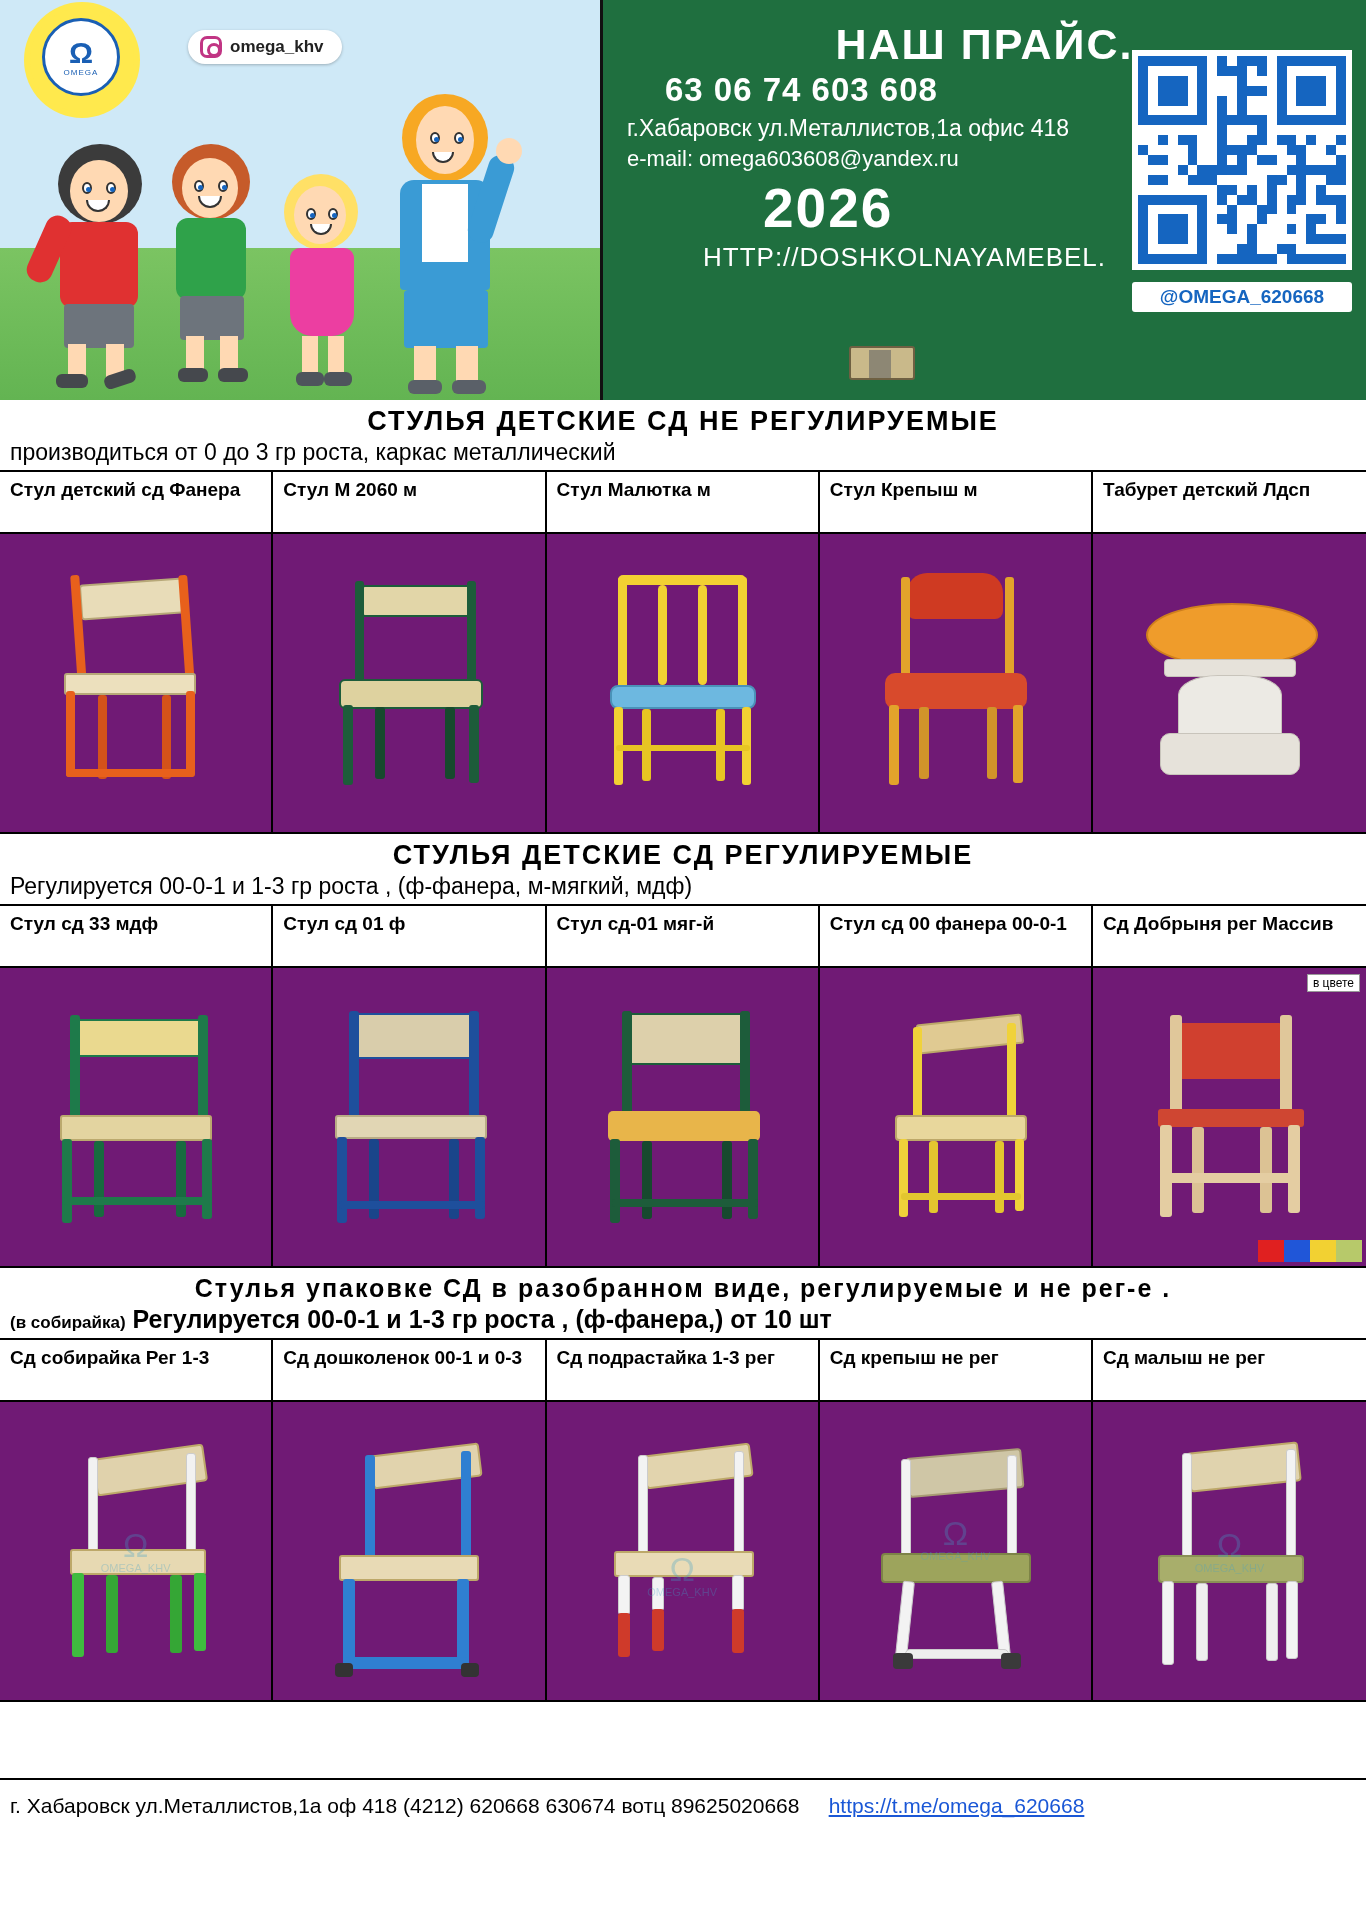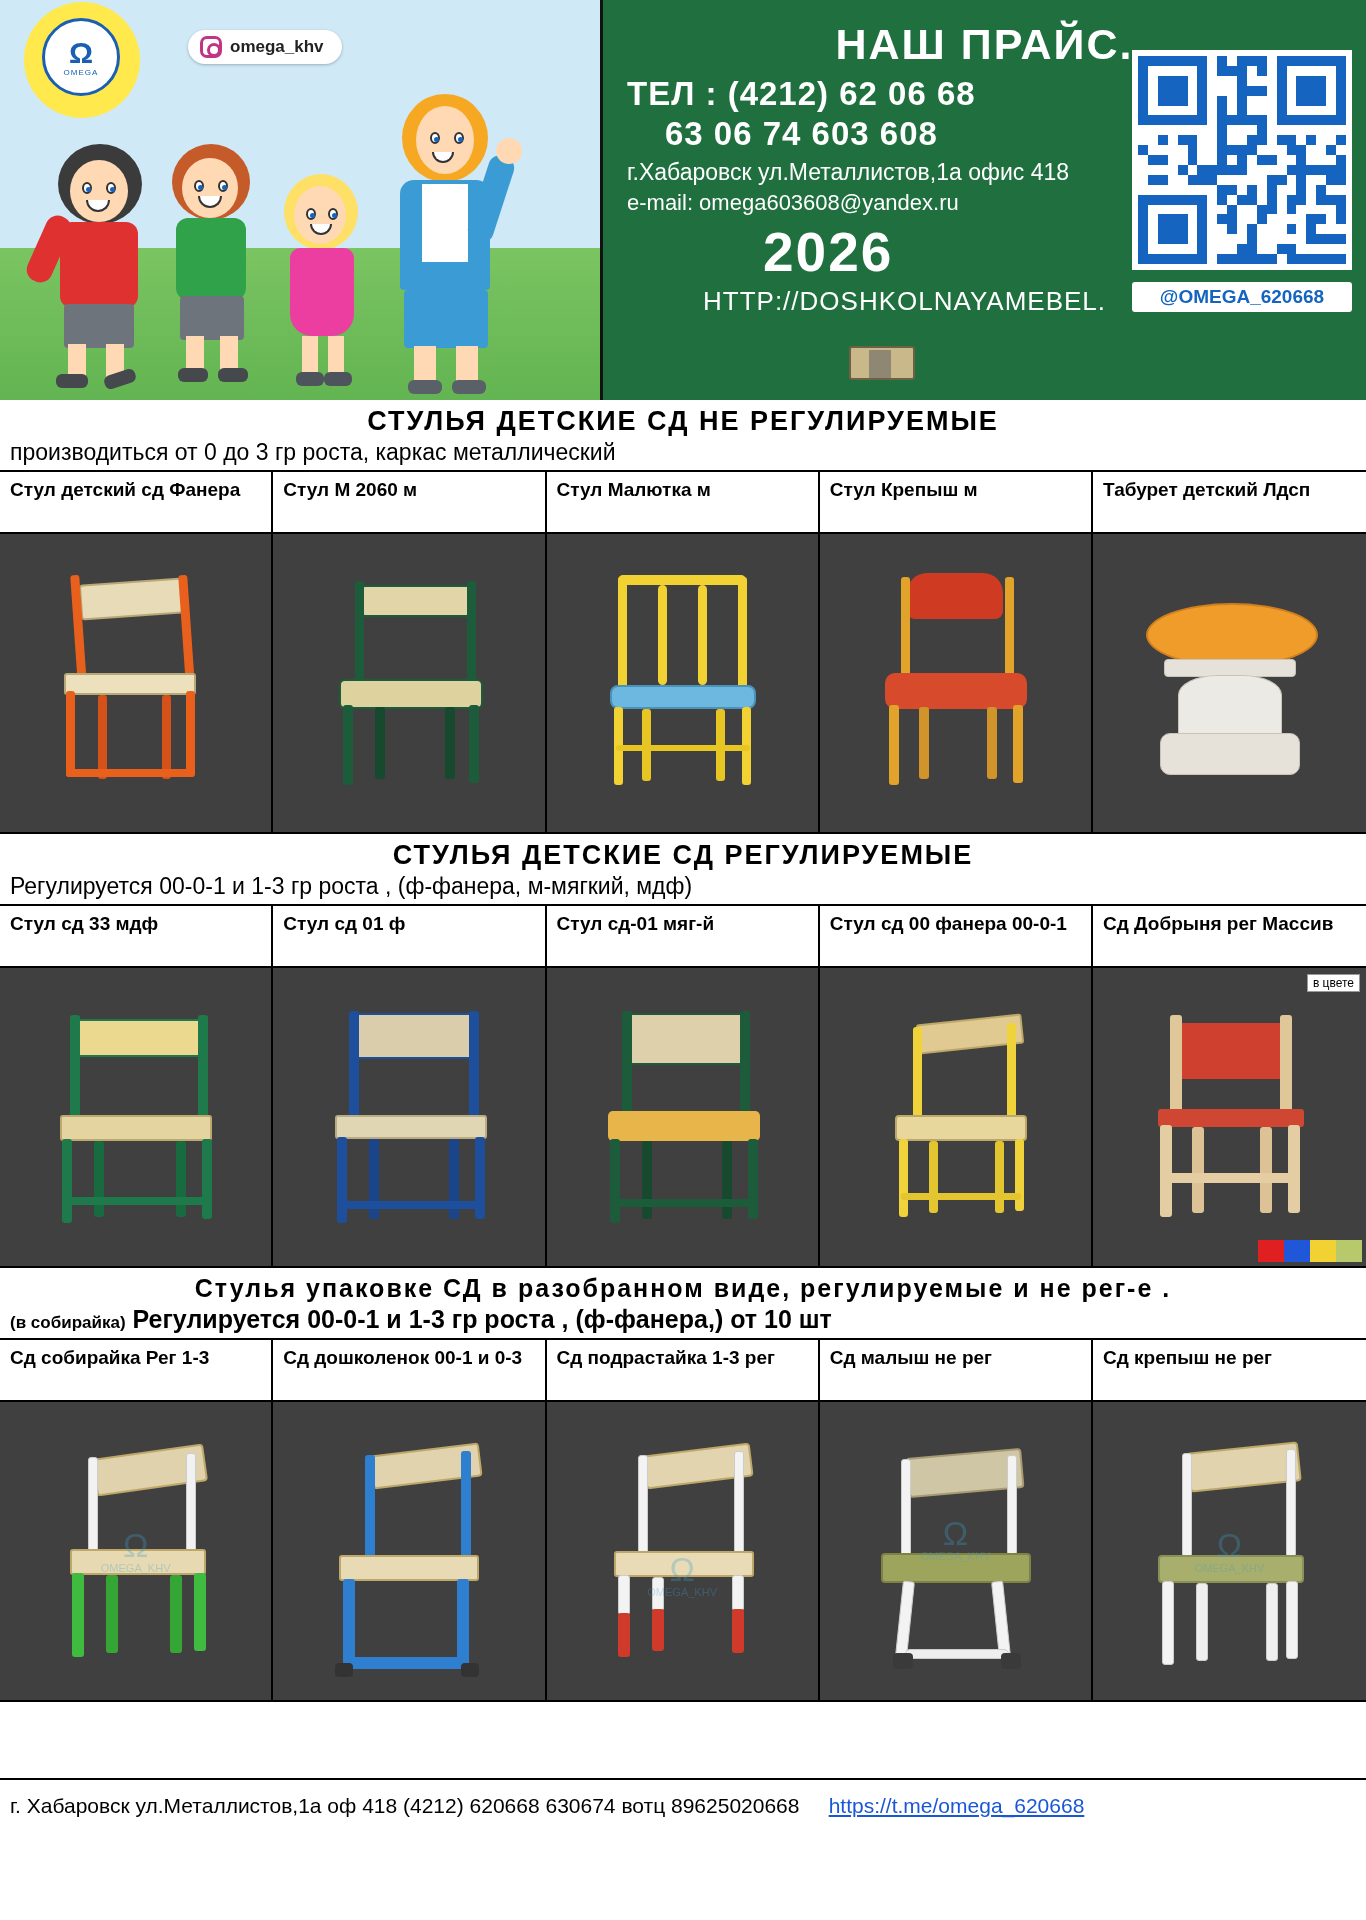--- a/index.html
+++ b/index.html
@@ -139,21 +139,21 @@
   .cell:last-child { border-right: none; }
   .hdr-cell {
     padding: 6px 8px 6px 10px;
     font-size: 19px; font-weight: bold; line-height: 1.25;
     min-height: 62px;
   }
   .img-cell {
     height: 300px;
     display: flex; align-items: center; justify-content: center;
     position: relative;
-    background: #404040;
+    background: #701a75;
   }
 
   .wm {
     position: absolute; left: 50%; top: 50%;
     transform: translate(-50%,-50%);
     opacity: .30; color: #3fa0c9; font-size: 11px;
     text-align: center; pointer-events: none;
   }
   .wm .wm-o { font-size: 34px; line-height: 1; }
 
@@ -262,21 +262,20 @@
         <div style="position:absolute;left:38px;top:200px;width:18px;height:34px;background:#ffd9b3;"></div>
         <div style="position:absolute;left:76px;top:200px;width:18px;height:34px;background:#ffd9b3;"></div>
         <div style="position:absolute;left:26px;top:230px;width:32px;height:14px;background:#45484d;border-radius:6px;"></div>
         <div style="position:absolute;left:74px;top:228px;width:32px;height:14px;background:#45484d;border-radius:6px;transform:rotate(-18deg);"></div>
       </div>
     </div>
   </div>
 
   <div class="banner-right">
     <div class="chalk-title">НАШ ПРАЙС.</div>
-    <div class="chalk-line">ТЕЛ : (4212) 62 06 68</div>
     <div class="chalk-line2">63 06 74   603 608</div>
     <div class="chalk-addr">г.Хабаровск ул.Металлистов,1а офис 418</div>
     <div class="chalk-mail">e-mail: omega603608@yandex.ru</div>
     <div class="chalk-year">2026</div>
     <div class="chalk-url">HTTP://DOSHKOLNAYAMEBEL.</div>
     <div class="eraser"></div>
 
     <div class="qr-box">
       <div class="qr-grid" id="qrgrid">
           <i></i>
@@ -900,22 +899,22 @@
   <div class="t-sub" style="font-size:25px;font-weight:bold;">
     <span style="font-size:17px;">(в собирайка)</span>
     <span>Регулируется   00-0-1    и 1-3 гр роста , (ф-фанера,) от 10 шт</span>
   </div>
 </div>
 
 <div class="grid-row">
   <div class="cell hdr-cell">Сд собирайка Рег 1-3</div>
   <div class="cell hdr-cell">Сд дошколенок 00-1 и  0-3</div>
   <div class="cell hdr-cell">Сд подрастайка 1-3 рег</div>
+  <div class="cell hdr-cell">Сд крепыш  не рег</div>
   <div class="cell hdr-cell">Сд малыш не рег</div>
-  <div class="cell hdr-cell">Сд крепыш  не рег</div>
 </div>
 
 <div class="grid-row">
   <div class="cell img-cell">
     <div class="chair">
       <div class="back" style="left:58px;top:20px;width:112px;height:38px;background:#e0d2ac;border:2px solid #bda869;transform:rotate(-8deg);"></div>
       <div class="frame" style="left:52px;top:26px;width:10px;height:96px;background:#f2f2f2;border:1px solid #ccc;"></div>
       <div class="frame" style="left:150px;top:22px;width:10px;height:100px;background:#f2f2f2;border:1px solid #ccc;"></div>
       <div class="seat" style="left:34px;top:118px;width:136px;height:26px;background:#e7d9b2;border:2px solid #bda869;"></div>
       <div class="frame" style="left:36px;top:142px;width:12px;height:84px;background:#3fbb3f;"></div>

